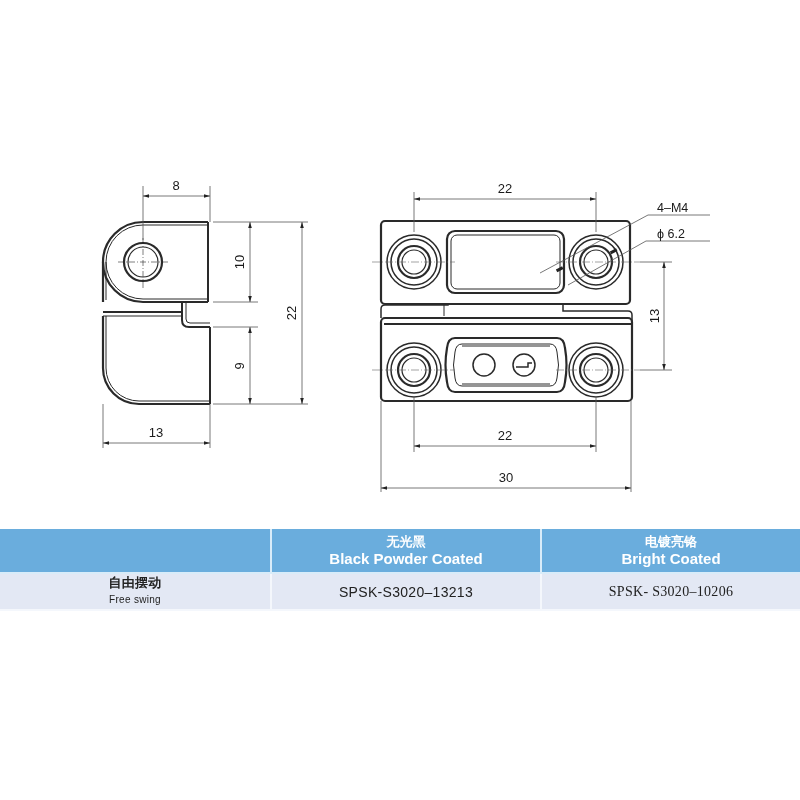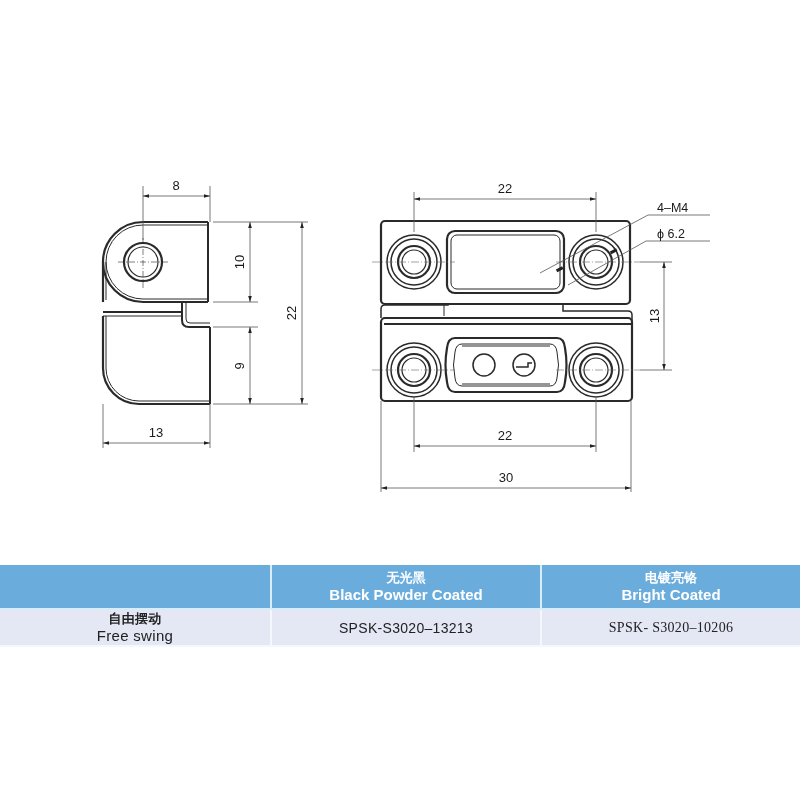--- a/index.html
+++ b/index.html
@@ -1,30 +1,30 @@
 <!DOCTYPE html>
 <html><head>
   <meta charset="utf-8">
   <style>
     html, body { margin: 0; padding: 0; background: #ffffff; }
     body { width: 800px; height: 800px; position: relative; overflow: hidden;
            font-family: "Liberation Sans", "DejaVu Sans", sans-serif; }
     #drawing { position: absolute; left: 0; top: 0; width: 800px; height: 540px; }
     .dimtext { font-family: "Liberation Sans", "DejaVu Sans", sans-serif; font-size: 13px; fill: #1a1a1a; }
     .calltext { font-family: "Liberation Sans", "DejaVu Sans", sans-serif; font-size: 12.5px; fill: #1a1a1a; }
-    .spec-table { position: absolute; left: 0; top: 565px; width: 800px; border-collapse: collapse; table-layout: fixed; }
+    .spec-table { position: absolute; left: 0; top: 529px; width: 800px; border-collapse: collapse; table-layout: fixed; }
     .spec-table th, .spec-table td { text-align: center; vertical-align: middle; padding: 0; }
     .spec-table thead th { background: #6aaddd; color: #ffffff; height: 43px; border-right: 2px solid #d9ecf9; border-bottom: 2px solid #d9ecf9; }
     .spec-table thead th:last-child { border-right: none; margin-left: 40px; }
     .spec-table tbody td { background: #e3e8f4; color: #222222; height: 35px; border-right: 2px solid #f4f7fc; border-bottom: 2px solid #f4f7fc; font-size: 14px; letter-spacing: 0.3px; }
     .spec-table tbody td:last-child { border-right: none; font-family: Liberation Serif, serif; }
     .cn { display: block; font-size: 13px; line-height: 16px; }
     .en { display: block; font-size: 15px; line-height: 17px; }
     .rowhead .cn { font-size: 13px; font-weight: bold; }
-    .rowhead .en { font-size: 15px; }
+    .rowhead .en { font-size: 10px; }
   </style>
 </head>
 <body>
 
 <svg id="drawing" viewBox="0 0 800 540" xmlns="http://www.w3.org/2000/svg">
   <defs>
     <marker id="arr" viewBox="0 0 10 10" refX="10" refY="5" markerWidth="10" markerHeight="6" orient="auto-start-reverse" markerUnits="userSpaceOnUse">
       <path d="M0,2 L10,5 L0,8 z" fill="#222"></path>
     </marker>
   </defs>

